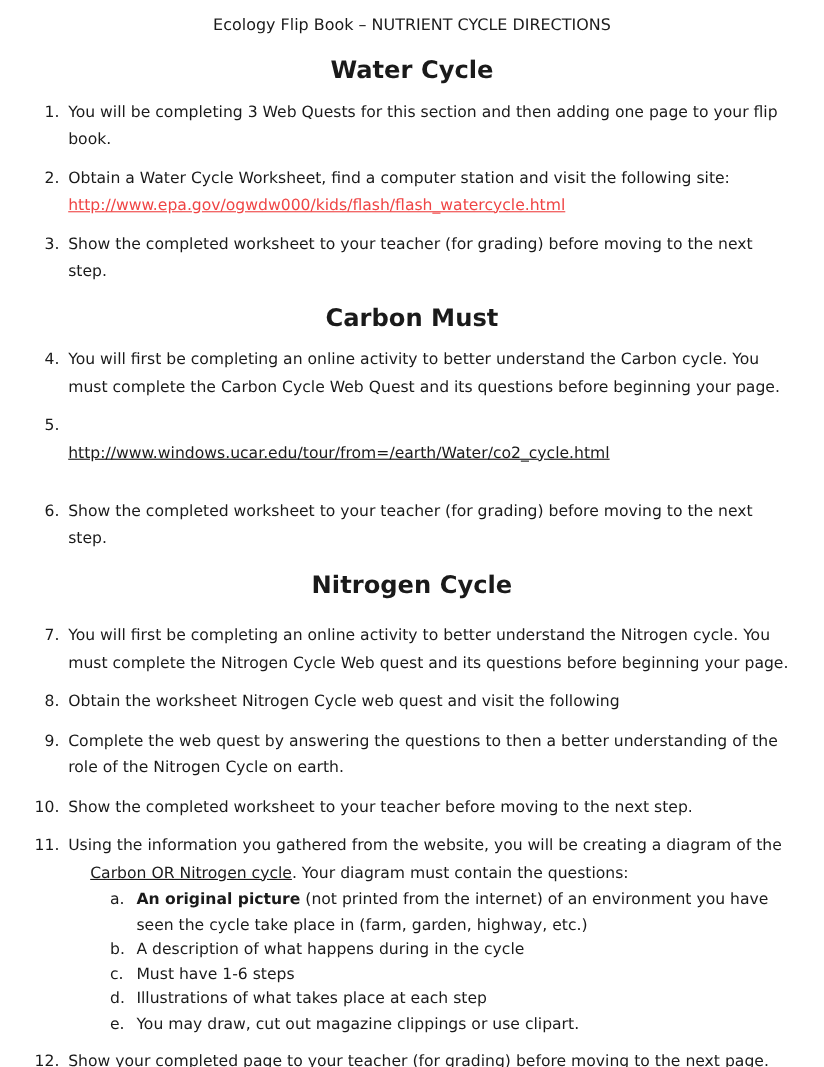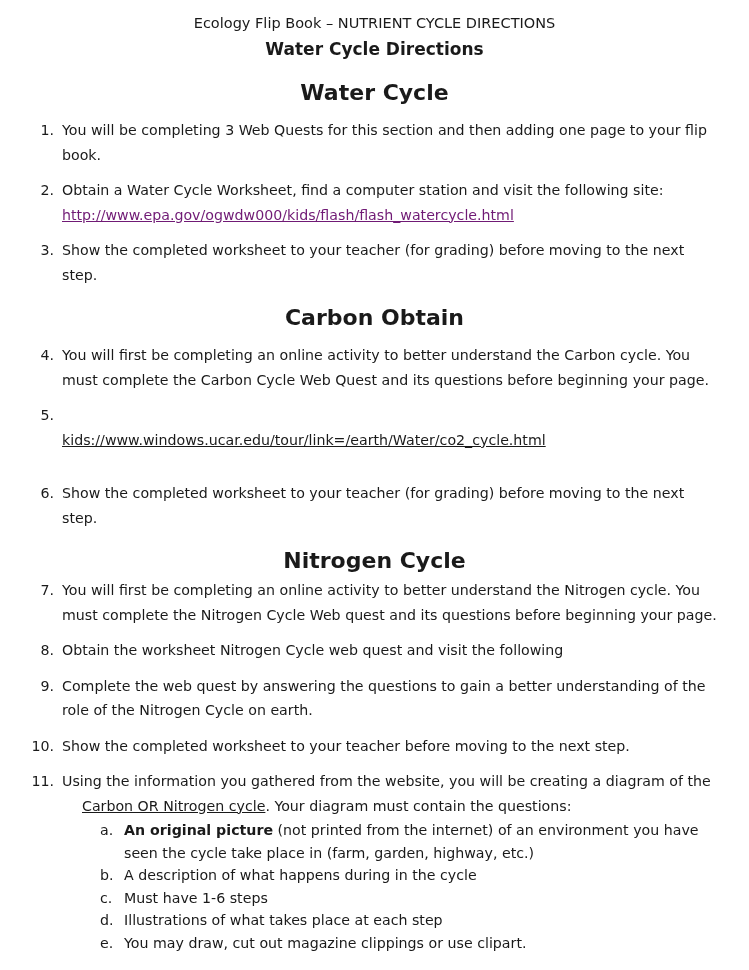--- a/index.html
+++ b/index.html
@@ -33,21 +33,21 @@
     font-weight: 700;
     margin-top: 3px;
   }
   .section-title {
     text-align: center;
     font-size: 22px;
     font-weight: 700;
     line-height: 24px;
     margin: 19px 0 13px 0;
   }
-  .section-title.tight { margin-bottom: 5px; }
+  .section-title.tight { margin-bottom: 21px; }
   .item {
     display: flex;
     align-items: flex-start;
     font-size: 14.2px;
     line-height: 24.5px;
     margin-bottom: 11px;
   }
   .item.gap-lg { margin-bottom: 29px; }
   .item.last { margin-bottom: 0; }
   .num {
@@ -76,54 +76,53 @@
   .subtxt { flex: 1 1 auto; }
   .ul { text-decoration: underline; margin-left: 20px; }
   .b { font-weight: 700; }
 </style>
 </head>
 <body>
 
 <div class="page">
 
   <div class="doc-kicker">Ecology Flip Book – NUTRIENT CYCLE DIRECTIONS</div>
-  <div class="doc-title">Water Cycle Directions</div>
 
   <div class="section-title">Water Cycle</div>
 
   <div class="item">
     <span class="num">1.</span>
     <div class="txt">You will be completing 3 Web Quests for this section and then adding one page to your flip book.</div>
   </div>
 
   <div class="item">
     <span class="num">2.</span>
     <div class="txt">
       <span>Obtain a Water Cycle Worksheet, find a computer station and visit the following site:</span><br>
-      <a class="url blue" style="color: #701a75;">http://www.epa.gov/ogwdw000/kids/flash/flash_watercycle.html</a>
+      <a class="url blue" style="color: #ef4444;">http://www.epa.gov/ogwdw000/kids/flash/flash_watercycle.html</a>
     </div>
   </div>
 
   <div class="item">
     <span class="num">3.</span>
     <div class="txt">Show the completed worksheet to your teacher (for grading) before moving to the next step.</div>
   </div>
 
-  <div class="section-title">Carbon Obtain</div>
+  <div class="section-title">Carbon Must</div>
 
   <div class="item">
     <span class="num">4.</span>
     <div class="txt">You will first be completing an online activity to better understand the Carbon cycle. You must complete the Carbon Cycle Web Quest and its questions before beginning your page.</div>
   </div>
 
   <div class="item gap-lg">
     <span class="num">5.</span>
     <div class="txt">
       <br>
-      <a class="url black">kids://www.windows.ucar.edu/tour/link=/earth/Water/co2_cycle.html</a>
+      <a class="url black">http://www.windows.ucar.edu/tour/from=/earth/Water/co2_cycle.html</a>
     </div>
   </div>
 
   <div class="item">
     <span class="num">6.</span>
     <div class="txt">Show the completed worksheet to your teacher (for grading) before moving to the next step.</div>
   </div>
 
   <div class="section-title tight">Nitrogen Cycle</div>
 
@@ -132,21 +131,21 @@
     <div class="txt">You will first be completing an online activity to better understand the Nitrogen cycle. You must complete the Nitrogen Cycle Web quest and its questions before beginning your page.</div>
   </div>
 
   <div class="item">
     <span class="num">8.</span>
     <div class="txt">Obtain the worksheet Nitrogen Cycle web quest and visit the following</div>
   </div>
 
   <div class="item">
     <span class="num">9.</span>
-    <div class="txt">Complete the web quest by answering the questions to gain a better understanding of the role of the Nitrogen Cycle on earth.</div>
+    <div class="txt">Complete the web quest by answering the questions to then a better understanding of the role of the Nitrogen Cycle on earth.</div>
   </div>
 
   <div class="item">
     <span class="num">10.</span>
     <div class="txt">Show the completed worksheet to your teacher before moving to the next step.</div>
   </div>
 
   <div class="item">
     <span class="num">11.</span>
     <div class="txt">

